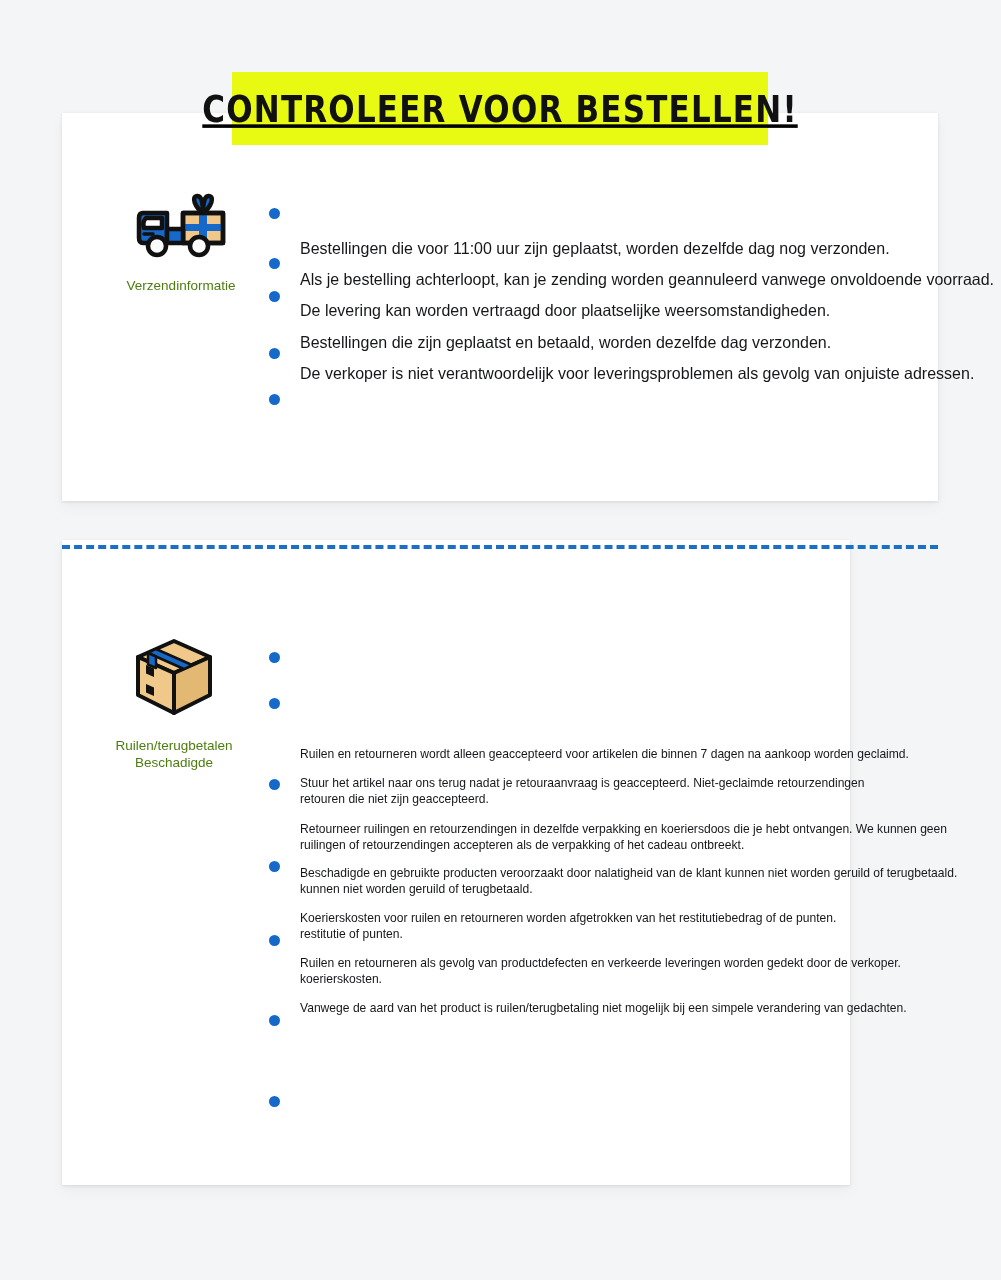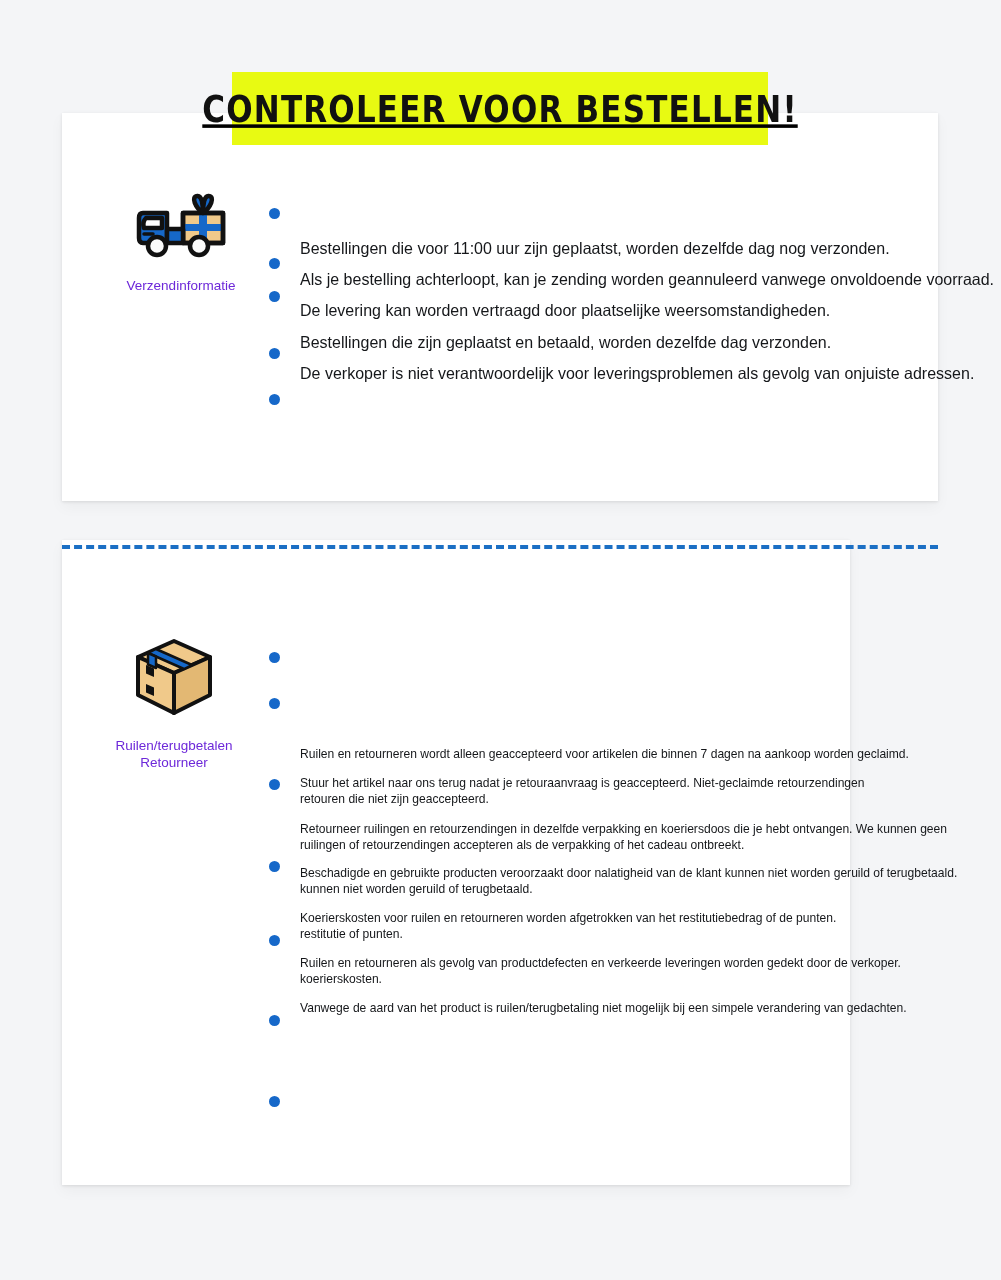--- a/index.html
+++ b/index.html
@@ -73,21 +73,21 @@
     width: 190px;
     text-align: center;
   }
   .icon-box {
     display: flex;
     justify-content: center;
     align-items: center;
   }
   .icon-label {
     margin-top: 14px;
-    color: #6d28d9;
+    color: #4d7c0f;
     font-size: 13.5px;
     line-height: 17px;
     font-family: "Liberation Sans", sans-serif;
   }
 
   
   .bullet {
     position: absolute;
     width: 11px;
     height: 11px;
@@ -187,21 +187,21 @@
         <path d="M26 14 L62 30 L54 34 L18 18 Z" fill="#1668c9" stroke="#111111" stroke-width="2.5" stroke-linejoin="round"></path>
 
         <path d="M18 18 L26 21.5 L26 33 L18 29.5 Z" fill="#1668c9" stroke="#111111" stroke-width="2.5" stroke-linejoin="round"></path>
 
         <path d="M16 30 L24 33.5 L24 42 L16 38.5 Z" fill="#111111"></path>
         <path d="M16 49 L24 52.5 L24 61 L16 57.5 Z" fill="#111111"></path>
       </svg>
     </div>
     <div class="icon-label">
       <div>Ruilen/terugbetalen</div>
-      <div>Retourneer</div>
+      <div>Beschadigde</div>
     </div>
   </div>
 
   <div class="bullet" style="left:207px; top:112px;"></div>
   <div class="bullet" style="left:207px; top:158px;"></div>
   <div class="bullet" style="left:207px; top:239px;"></div>
   <div class="bullet" style="left:207px; top:321px;"></div>
   <div class="bullet" style="left:207px; top:395px;"></div>
   <div class="bullet" style="left:207px; top:475px;"></div>
   <div class="bullet" style="left:207px; top:556px;"></div>

